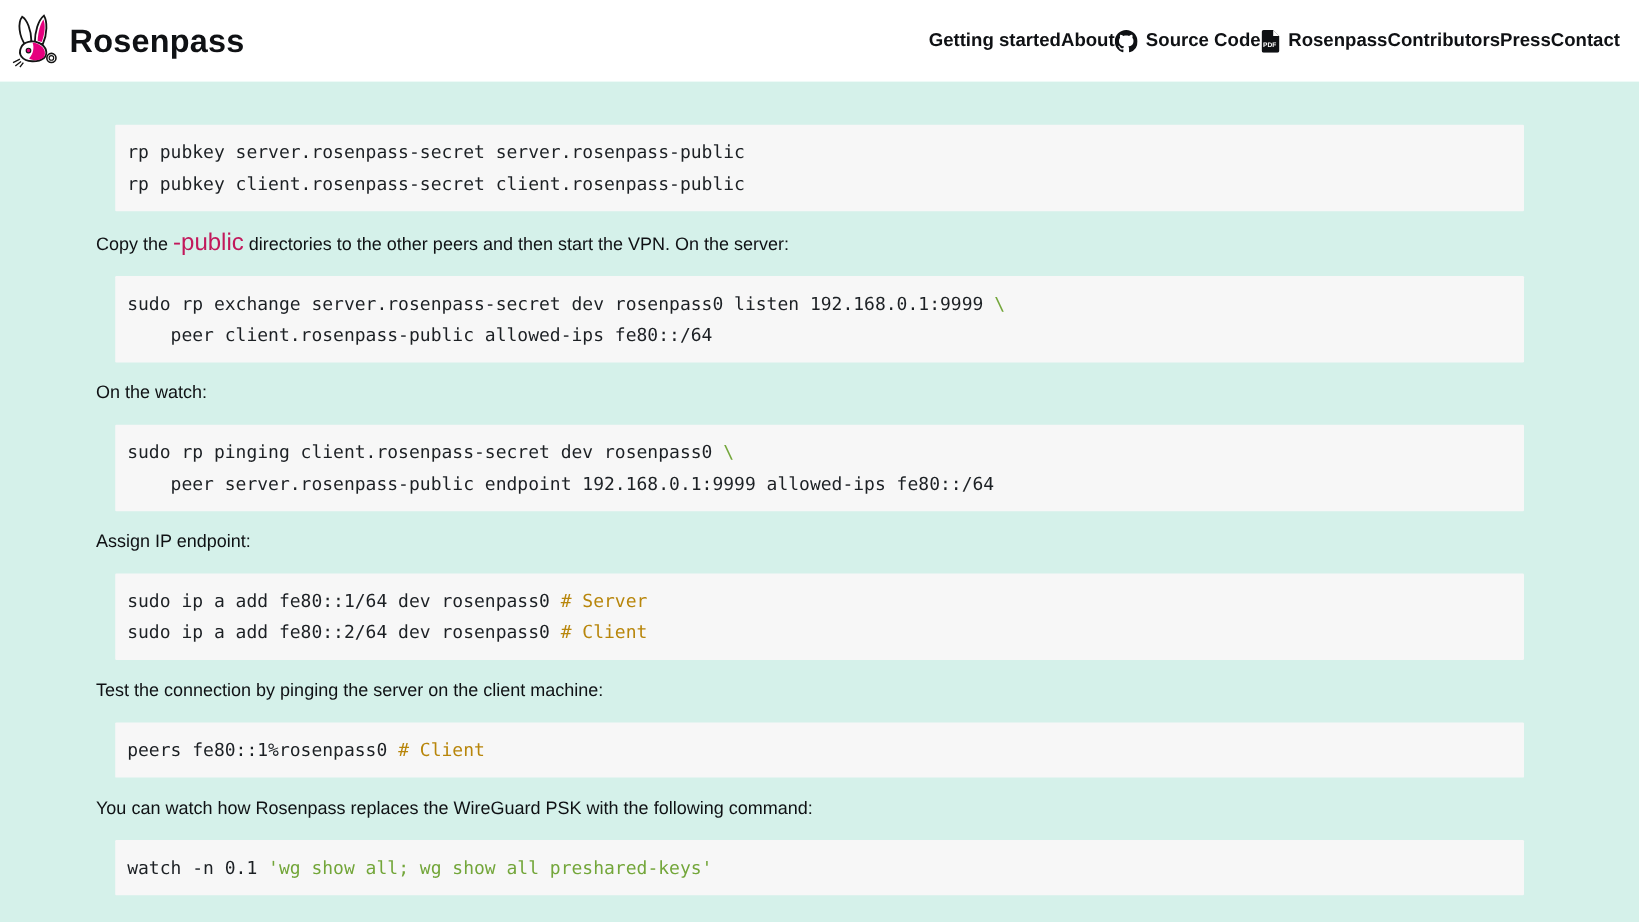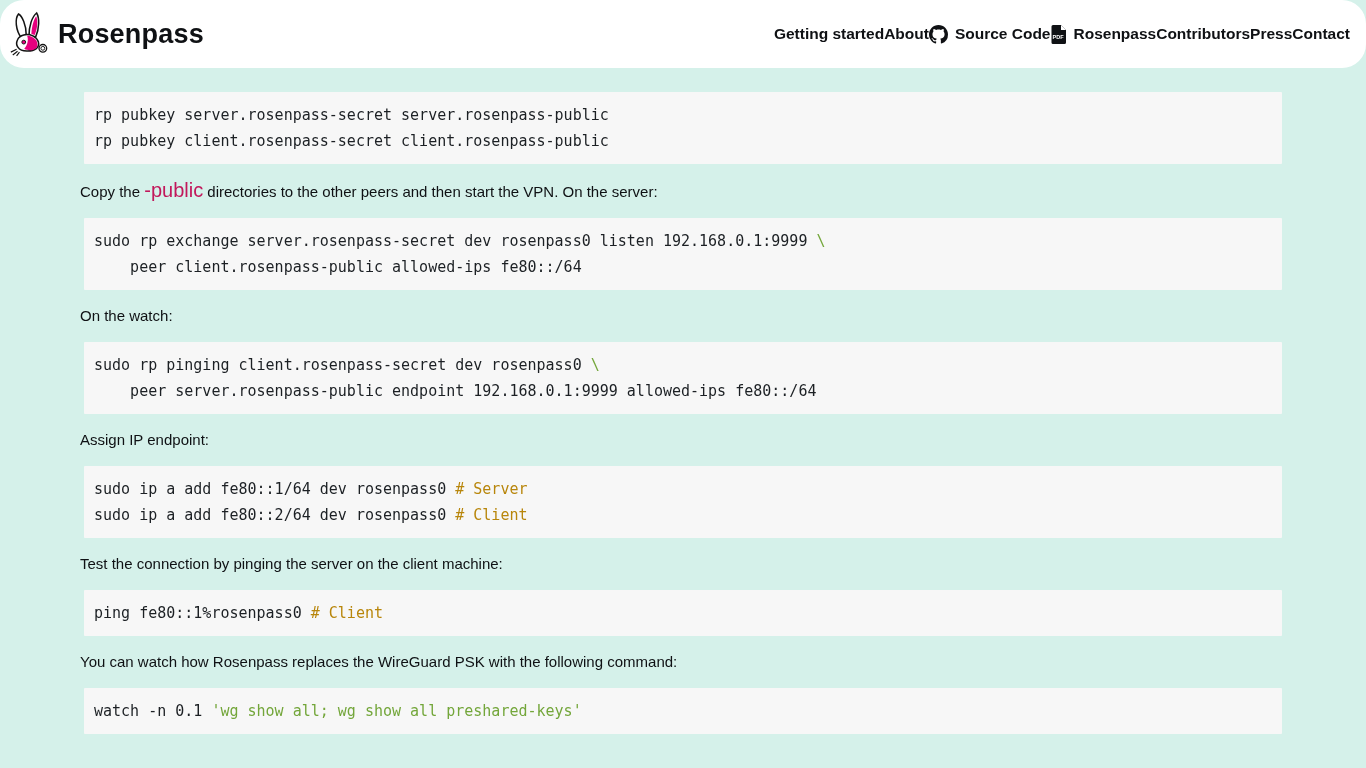--- a/index.html
+++ b/index.html
@@ -19,41 +19,40 @@
     width:1366px;height:768px;overflow:hidden;
     background:var(--page-bg);
     font-family:"Liberation Sans", sans-serif;
     color:var(--text);
   }
   
   .header{
     height:68px;background:var(--header-bg);
     display:flex;align-items:center;
     padding:0 16px 0 8px;
-    border-radius:24px;
   }
   .brand{display:flex;align-items:center;gap:8px;}
   .brand-logo{width:42px;height:46px;display:inline-flex;align-items:center;}
   .brand-title{font-size:27px;font-weight:600;letter-spacing:.2px;}
   .nav{margin-left:auto;display:flex;align-items:center;}
   .nav-item{
     display:inline-flex;align-items:center;gap:7px;
     font-size:15.5px;font-weight:700;color:#0f1114;text-decoration:none;
     cursor:pointer;white-space:nowrap;
   }
   .nav-icon{display:inline-flex;align-items:center;}
   
   .content{padding:20px 80px 30px;}
   .para{font-size:15px;line-height:18px;margin:17px 0;color:#0f1114;}
   .para .inline-code{
     font-family:Liberation Sans, sans-serif;
     font-size:20px;color:var(--inline-code);
   }
   pre.code-block{
-    margin:4px;background:var(--code-bg);
+    margin:16px;background:var(--code-bg);
     padding:10px 10px;
     font-family:"DejaVu Sans Mono", monospace;
     font-size:15px;line-height:26px;
     color:var(--code-text);
     white-space:pre;overflow:hidden;
     border-radius:1px;
   }
   .tok-plain{color:var(--code-text);}
   .tok-green{color:var(--green);}
   .tok-comment{color:var(--comment);}
@@ -124,16 +123,16 @@
 
 <main class="content">
     <pre class="code-block"><div class="code-line"><span class="tok-plain">rp pubkey server.rosenpass-secret server.rosenpass-public</span></div><div class="code-line"><span class="tok-plain">rp pubkey client.rosenpass-secret client.rosenpass-public</span></div></pre>
     <p class="para"><span>Copy the </span><code class="inline-code">-public</code><span> directories to the other peers and then start the VPN. On the server:</span></p>
     <pre class="code-block"><div class="code-line"><span class="tok-plain">sudo rp exchange server.rosenpass-secret dev rosenpass0 listen 192.168.0.1:9999 </span><span class="tok-green">\</span></div><div class="code-line"><span class="tok-plain">    peer client.rosenpass-public allowed-ips fe80::/64</span></div></pre>
     <p class="para"><span>On the watch:</span></p>
     <pre class="code-block"><div class="code-line"><span class="tok-plain">sudo rp pinging client.rosenpass-secret dev rosenpass0 </span><span class="tok-green">\</span></div><div class="code-line"><span class="tok-plain">    peer server.rosenpass-public endpoint 192.168.0.1:9999 allowed-ips fe80::/64</span></div></pre>
     <p class="para"><span>Assign IP endpoint:</span></p>
     <pre class="code-block"><div class="code-line"><span class="tok-plain">sudo ip a add fe80::1/64 dev rosenpass0 </span><span class="tok-comment"># Server</span></div><div class="code-line"><span class="tok-plain">sudo ip a add fe80::2/64 dev rosenpass0 </span><span class="tok-comment"># Client</span></div></pre>
     <p class="para"><span>Test the connection by pinging the server on the client machine:</span></p>
-    <pre class="code-block"><div class="code-line"><span class="tok-plain">ping fe80::1%rosenpass0 </span><span class="tok-comment"># Client</span></div></pre>
+    <pre class="code-block"><div class="code-line"><span class="tok-plain">peers fe80::1%rosenpass0 </span><span class="tok-comment"># Client</span></div></pre>
     <p class="para"><span>You can watch how Rosenpass replaces the WireGuard PSK with the following command:</span></p>
     <pre class="code-block"><div class="code-line"><span class="tok-plain">watch -n 0.1 </span><span class="tok-green">'wg show all; wg show all preshared-keys'</span></div></pre>
   </main>
 
 </body></html>

